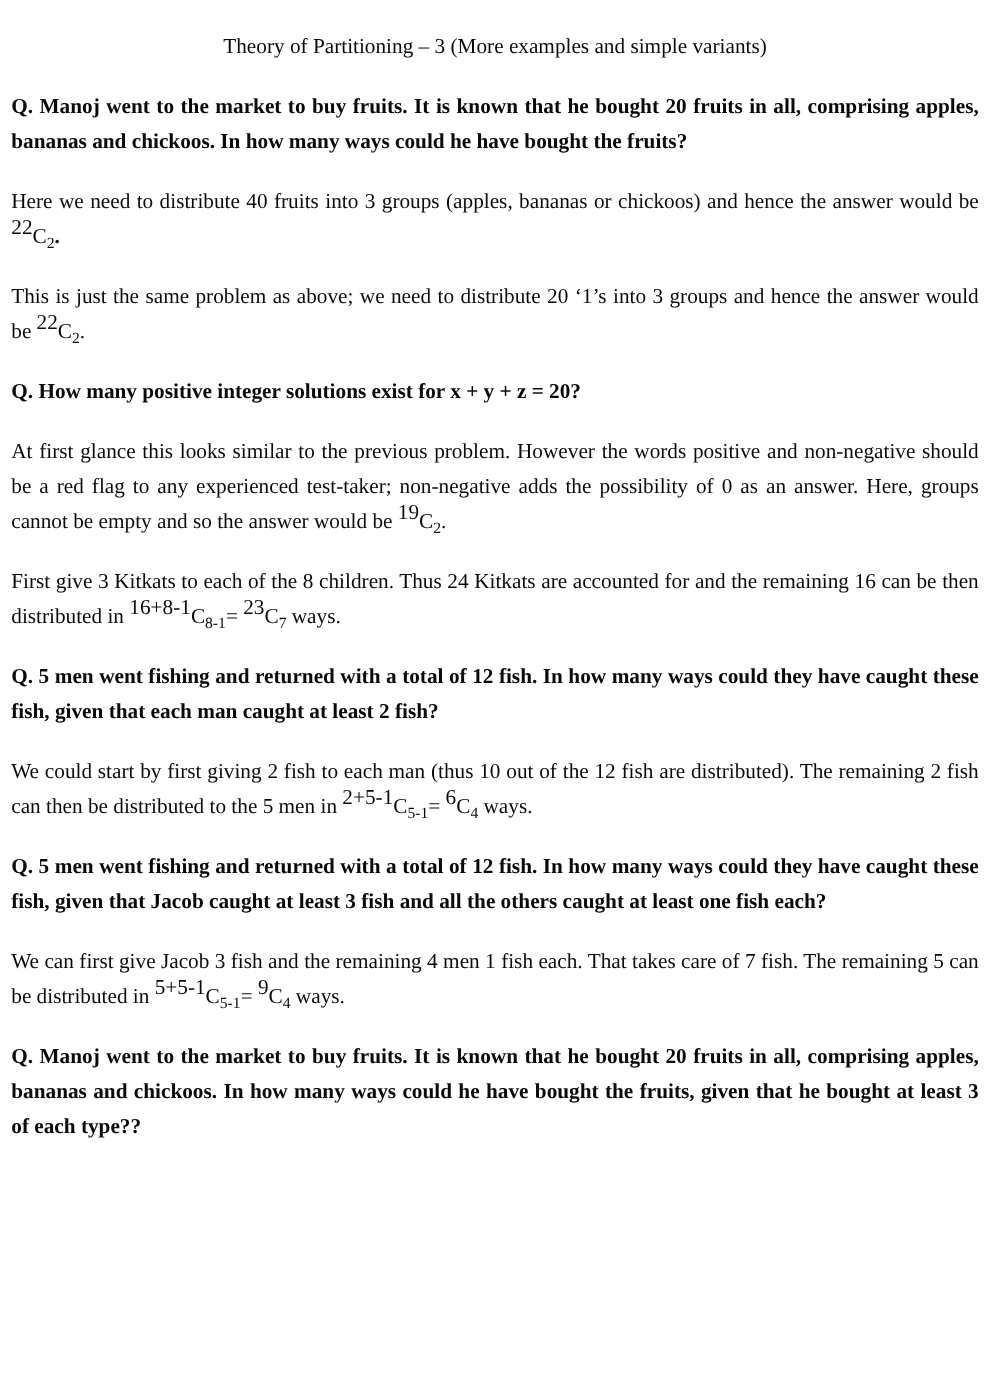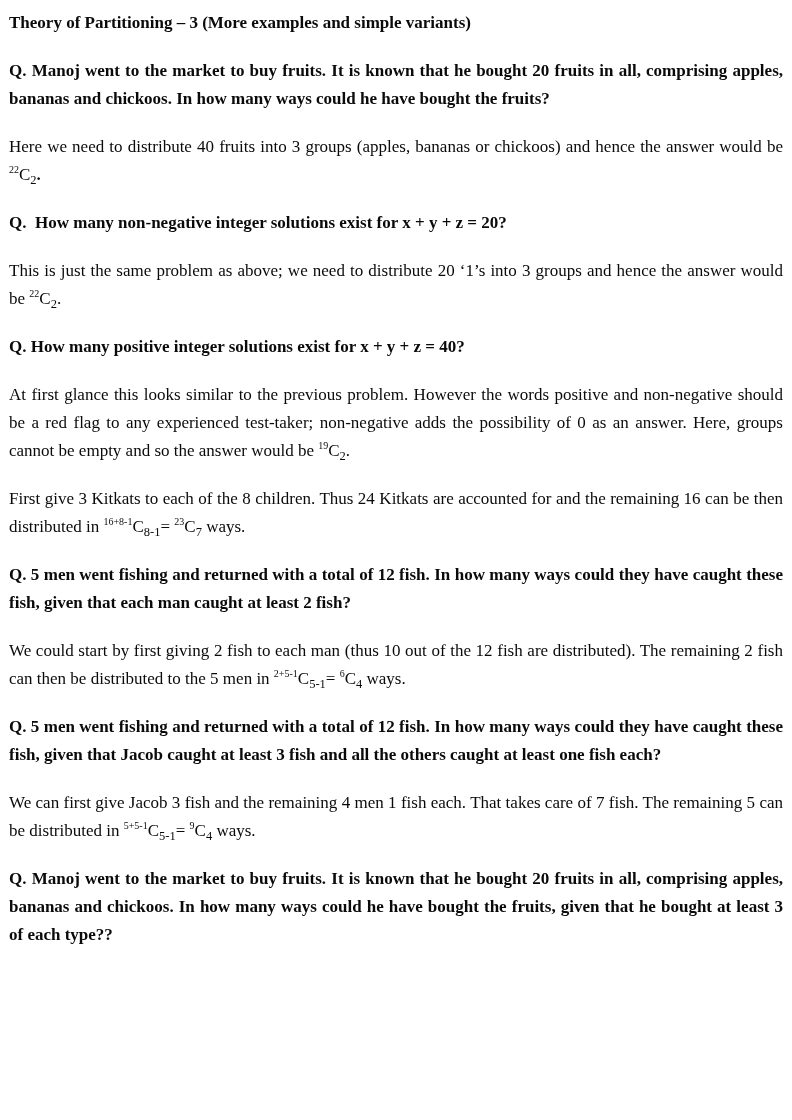--- a/index.html
+++ b/index.html
@@ -16,40 +16,40 @@
   }
   .page {
     box-sizing: border-box;
     width: 792px;
     height: 1120px;
     padding: 6px 9px 0 9px;
     background: #ffffff;
   }
   .doc-title {
     font-size: 17px;
-    font-weight: bold;
+    font-weight: normal;
     line-height: 28px;
-    margin: 3px 0 20px 0;
-    text-align: left;
+    margin: 17px 0 20px 0;
+    text-align: center;
   }
   p.block {
     font-size: 17px;
     line-height: 28px;
     margin: 0 0 20px 0;
     text-align: justify;
   }
   p.question {
     font-weight: bold;
   }
   p.answer {
     font-weight: normal;
   }
   .seg { white-space: pre-wrap; font-family: Liberation Serif, serif; }
   .sup {
-    font-size: 10px;
+    font-size: 17px;
     line-height: 0;
     position: relative;
     top: -7px;
     white-space: pre;
     margin-top: 20px;
   }
   .sub {
     font-size: 12.5px;
     line-height: 0;
     position: relative;
@@ -59,23 +59,22 @@
   .b { font-weight: bold; }
 </style>
 </head>
 <body>
 
 <div class="page">
   <p class="doc-title">Theory of Partitioning – 3 (More examples and simple variants)</p>
   <div id="blocks">
       <p class="block question"><span class="seg">Q. Manoj went to the market to buy fruits. It is known that he bought 20 fruits in all, comprising apples, bananas and chickoos. In how many ways could he have bought the fruits?</span></p>
       <p class="block answer"><span class="seg">Here we need to distribute 40 fruits into 3 groups (apples, bananas or chickoos) and hence the answer would be </span><span class="sup">22</span><span class="seg">C</span><span class="sub">2</span><span class="seg b">.</span></p>
-      <p class="block question"><span class="seg">Q.&nbsp; How many non-negative integer solutions exist for x + y + z = 20?</span></p>
       <p class="block answer"><span class="seg">This is just the same problem as above; we need to distribute 20 ‘1’s into 3 groups and hence the answer would be </span><span class="sup">22</span><span class="seg">C</span><span class="sub">2</span><span class="seg">.</span></p>
-      <p class="block question"><span class="seg">Q. How many positive integer solutions exist for x + y + z = 40?</span></p>
+      <p class="block question"><span class="seg">Q. How many positive integer solutions exist for x + y + z = 20?</span></p>
       <p class="block answer"><span class="seg">At first glance this looks similar to the previous problem. However the words positive and non-negative should be a red flag to any experienced test-taker; non-negative adds the possibility of 0 as an answer. Here, groups cannot be empty and so the answer would be </span><span class="sup">19</span><span class="seg">C</span><span class="sub">2</span><span class="seg">.</span></p>
       <p class="block answer"><span class="seg">First give 3 Kitkats to each of the 8 children. Thus 24 Kitkats are accounted for and the remaining 16 can be then distributed in </span><span class="sup">16+8-1</span><span class="seg">C</span><span class="sub">8-1</span><span class="seg">= </span><span class="sup">23</span><span class="seg">C</span><span class="sub">7</span><span class="seg"> ways.</span></p>
       <p class="block question"><span class="seg">Q. 5 men went fishing and returned with a total of 12 fish. In how many ways could they have caught these fish, given that each man caught at least 2 fish?</span></p>
       <p class="block answer"><span class="seg">We could start by first giving 2 fish to each man (thus 10 out of the 12 fish are distributed). The remaining 2 fish can then be distributed to the 5 men in </span><span class="sup">2+5-1</span><span class="seg">C</span><span class="sub">5-1</span><span class="seg">= </span><span class="sup">6</span><span class="seg">C</span><span class="sub">4</span><span class="seg"> ways.</span></p>
       <p class="block question"><span class="seg">Q. 5 men went fishing and returned with a total of 12 fish. In how many ways could they have caught these fish, given that Jacob caught at least 3 fish and all the others caught at least one fish each?</span></p>
       <p class="block answer"><span class="seg">We can first give Jacob 3 fish and the remaining 4 men 1 fish each. That takes care of 7 fish. The remaining 5 can be distributed in </span><span class="sup">5+5-1</span><span class="seg">C</span><span class="sub">5-1</span><span class="seg">= </span><span class="sup">9</span><span class="seg">C</span><span class="sub">4</span><span class="seg"> ways.</span></p>
       <p class="block question"><span class="seg">Q. Manoj went to the market to buy fruits. It is known that he bought 20 fruits in all, comprising apples, bananas and chickoos. In how many ways could he have bought the fruits, given that he bought at least 3 of each type??</span></p>
     </div>
 </div>
 

